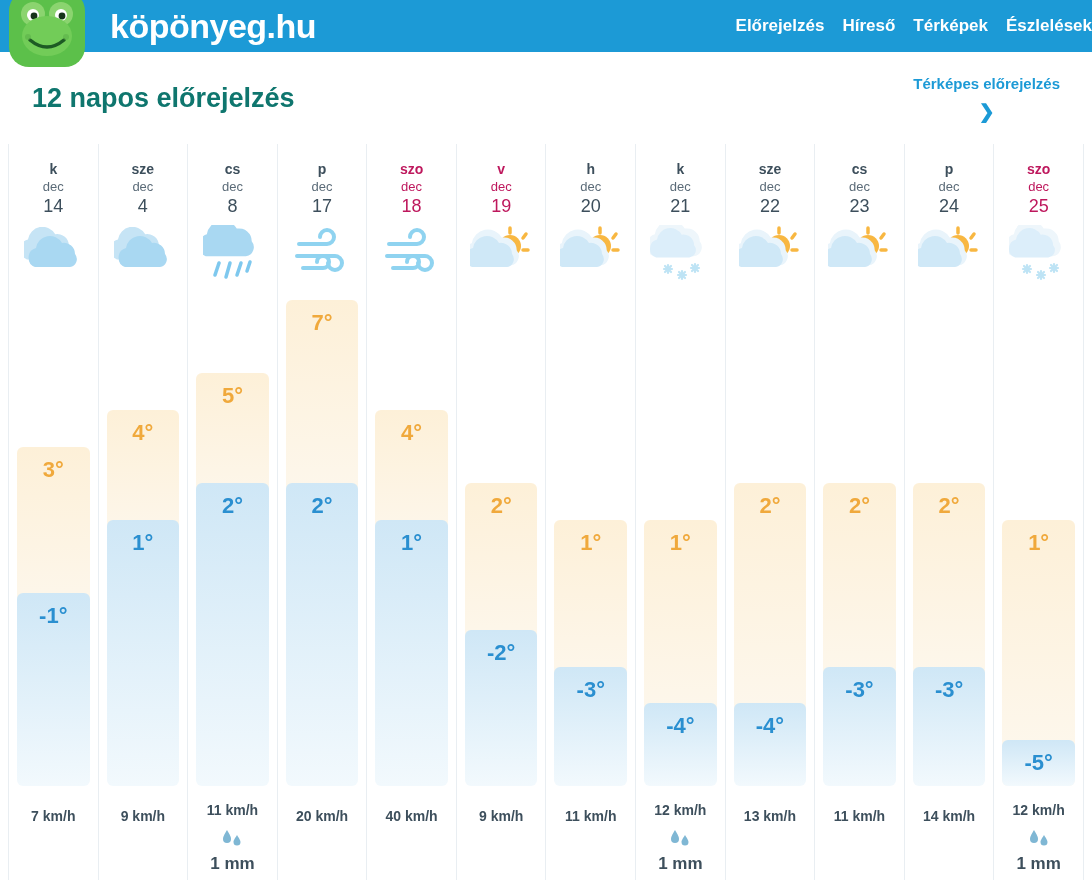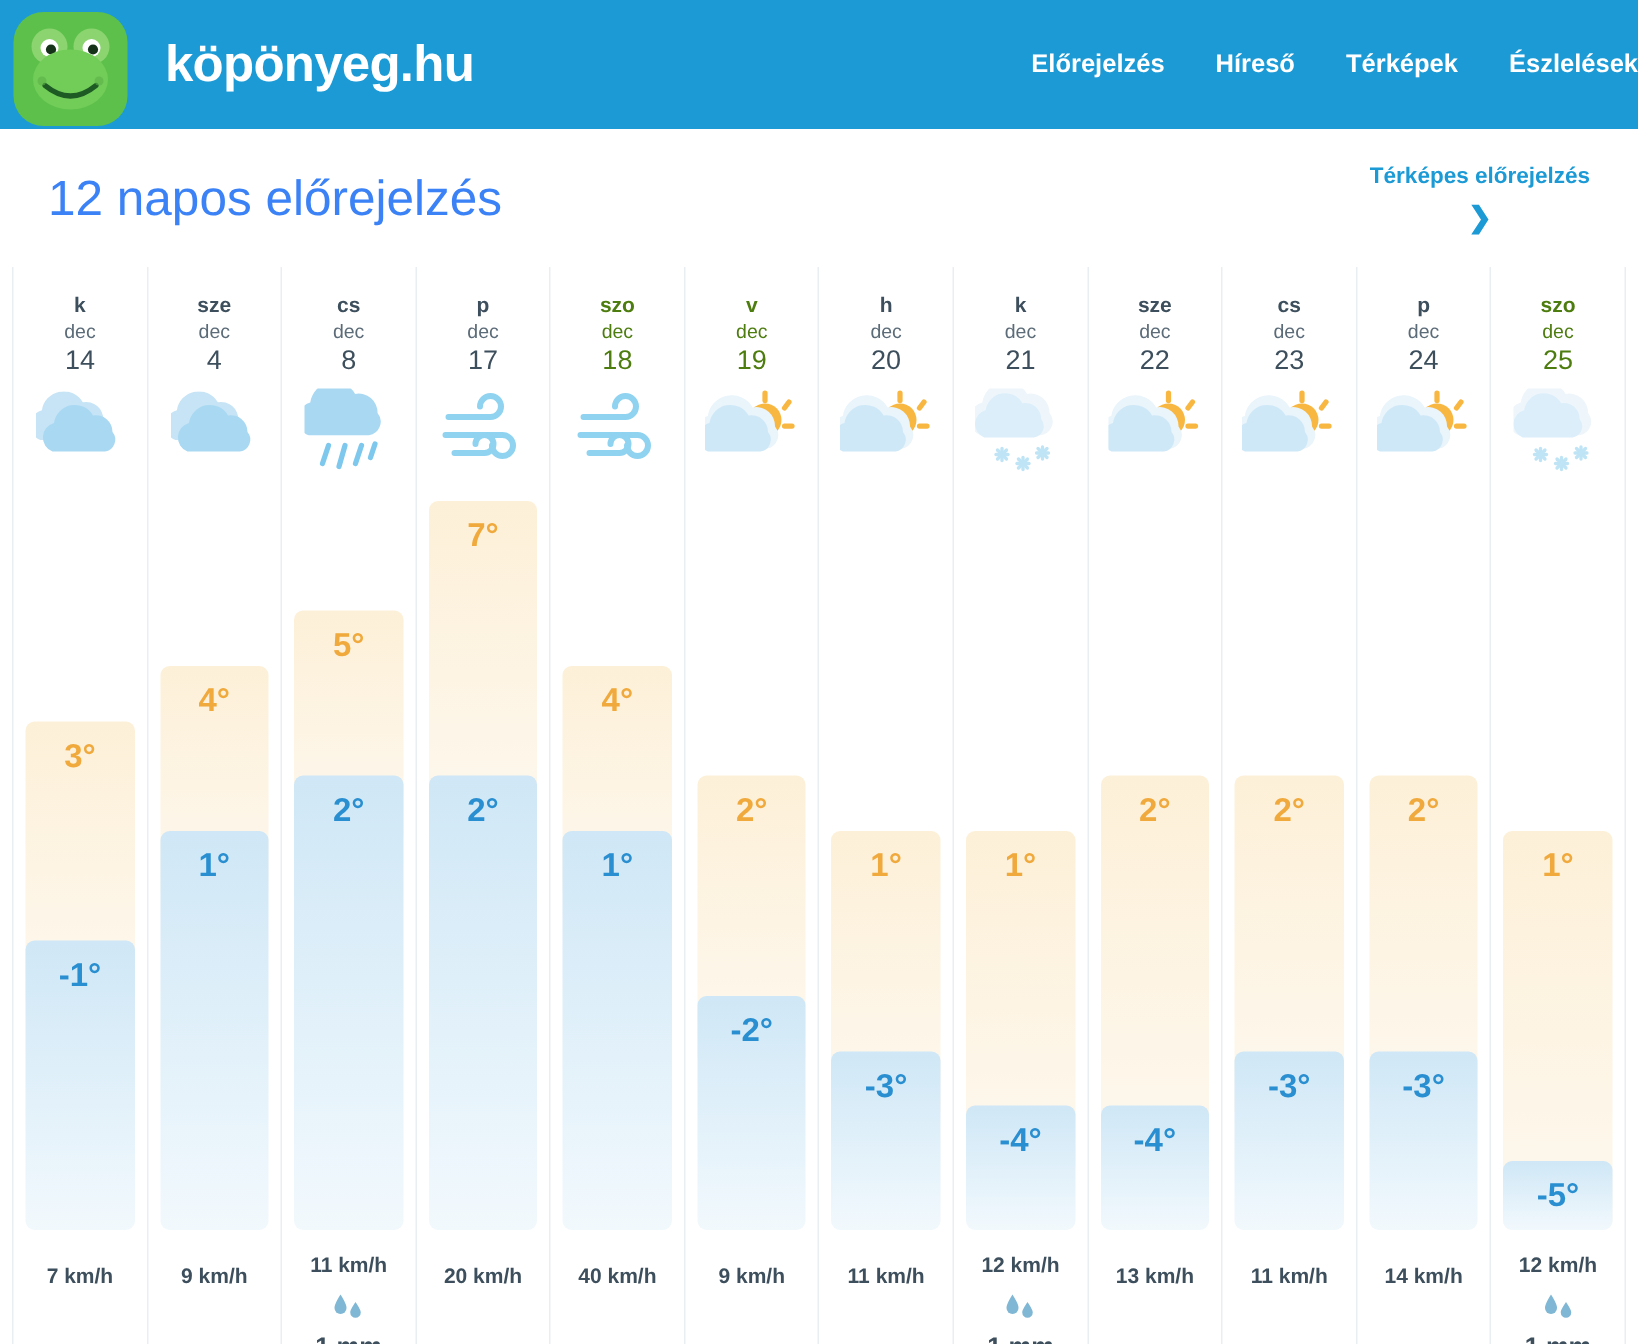--- a/index.html
+++ b/index.html
@@ -6,21 +6,21 @@
   html, body {
     width: 1092px;
     height: 896px;
     overflow: hidden;
     font-family: "Liberation Sans", sans-serif;
     background: #ffffff;
   }
 
   
   .header {
-    height: 86px;
+    height: 52px;
     background: #1c9ad6;
     display: flex;
     align-items: center;
     position: relative;
   }
   .logo-frog {
     width: 78px;
     height: 78px;
     margin-left: 8px;
     margin-top: 6px;
@@ -30,44 +30,44 @@
     color: #ffffff;
     font-size: 34px;
     font-weight: bold;
     margin-left: 24px;
     letter-spacing: -0.5px;
   }
   .nav {
     margin-left: auto;
     display: flex;
     align-items: flex-start;
-    gap: 34px;
+    gap: 18px;
     padding-right: 0px;
     white-space: nowrap;
   }
   .nav-item {
     color: #ffffff;
     font-size: 17px;
     font-weight: bold;
     text-decoration: none;
     cursor: pointer;
   }
 
   
   .titlebar {
     height: 92px;
     display: flex;
     align-items: center;
     padding: 0 32px;
     background: #ffffff;
   }
   .page-title {
-    font-size: 33px;
-    font-weight: normal;
-    color: #3b82f6;
+    font-size: 27px;
+    font-weight: bold;
+    color: #0f766e;
   }
   .maplink {
     margin-left: auto;
     display: flex;
     align-items: center;
     gap: 10px;
     color: #1c9ad6;
     font-size: 15px;
     font-weight: bold;
     cursor: pointer;
@@ -110,21 +110,21 @@
     line-height: 18px;
   }
   .dnum {
     font-size: 18px;
     font-weight: normal;
     color: #3d4f5c;
     line-height: 20px;
   }
   .day.weekend .dow,
   .day.weekend .mon,
-  .day.weekend .dnum { color: #4d7c0f; }
+  .day.weekend .dnum { color: #be185d; }
 
   .icon-wrap {
     height: 66px;
     display: flex;
     align-items: center;
     justify-content: center;
     margin-top: 6px;
   }
   .icon-wrap svg { display: block; }
 

